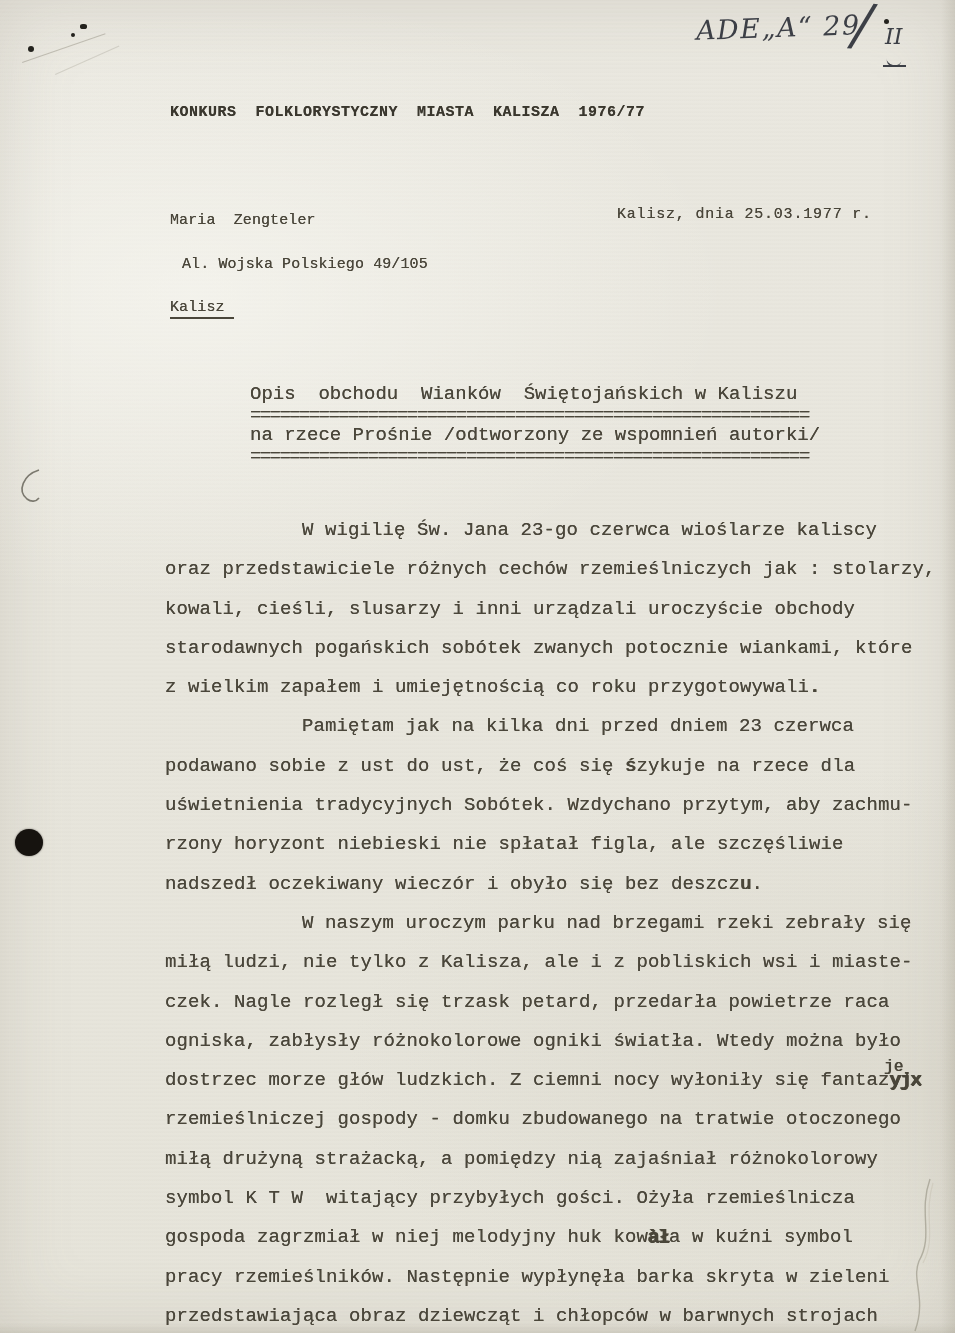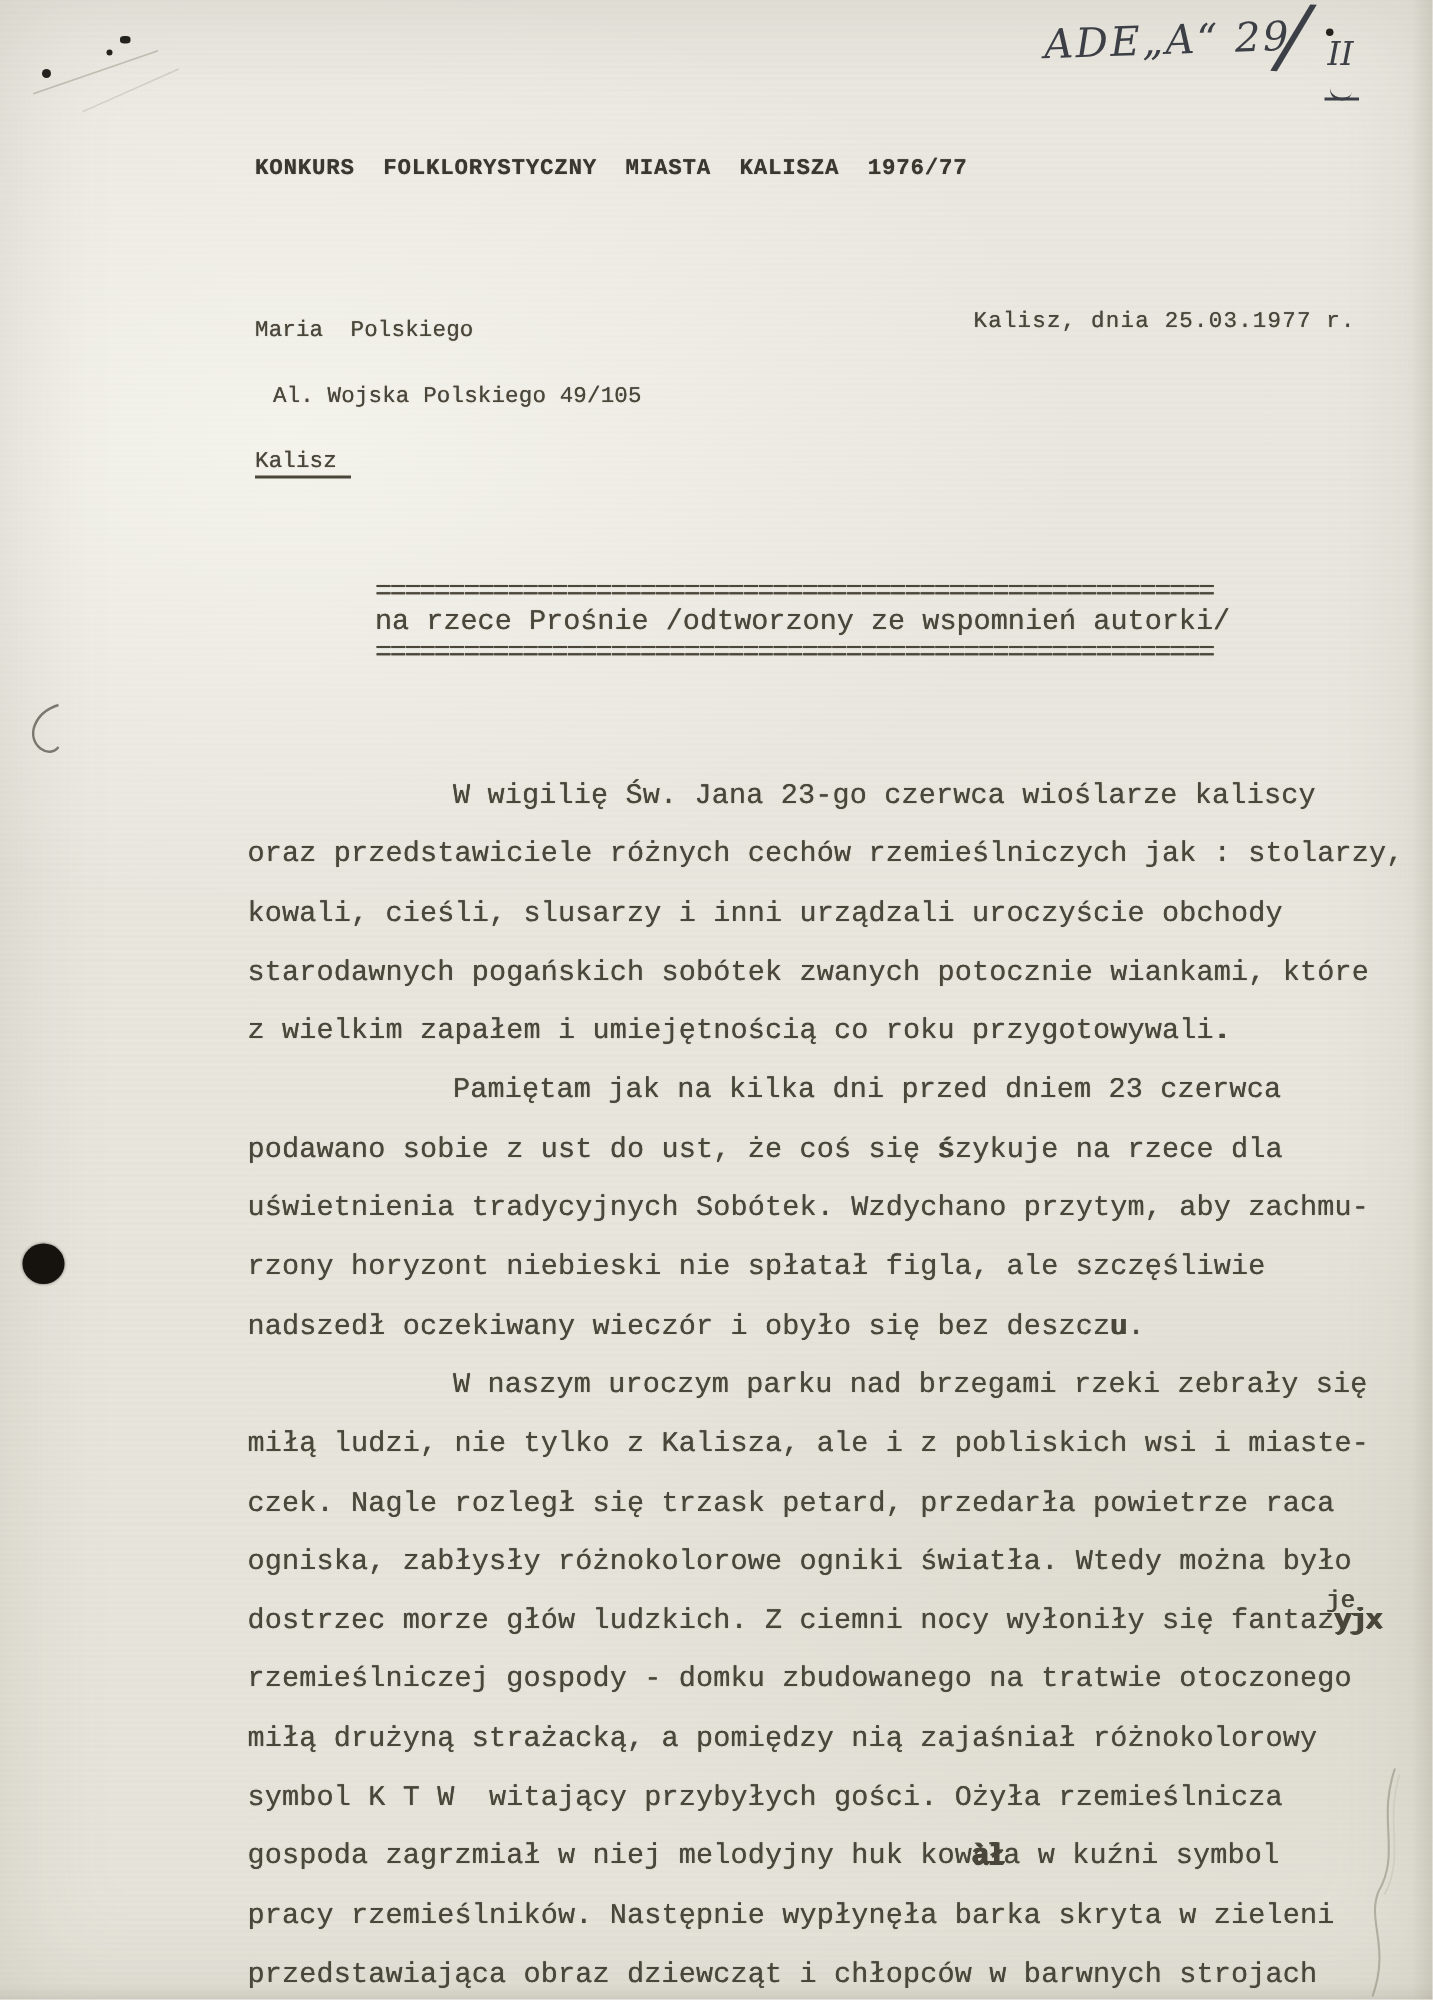--- a/index.html
+++ b/index.html
@@ -20,21 +20,21 @@
     background:linear-gradient(90deg, rgba(150,145,128,0), rgba(150,145,128,0.20));}
   .bottom-shade{position:absolute;left:0;bottom:0;width:100%;height:10px;
     background:linear-gradient(rgba(150,145,128,0), rgba(150,145,128,0.18));}
 
   
   .typed{position:absolute;white-space:pre;font-size:15px;letter-spacing:0.1px;
     text-shadow:0 0 0.5px rgba(62,58,48,0.85);}
 
   .doc-title{left:170px;top:104px;font-weight:bold;letter-spacing:0.5px;color:#3a372e;}
   .sender-name{left:170px;top:212px;}
-  .dateline{left:617px;top:206px;letter-spacing:0.8px;margin-left:32px;}
+  .dateline{left:617px;top:206px;letter-spacing:0.8px;}
   .sender-address{left:182px;top:256px;text-align:right;}
   .sender-city{left:170px;top:299px;border-bottom:2px solid #4a463a;padding:0 9px 1px 0;}
 
   .heading{position:absolute;left:250px;top:384px;line-height:21px;}
   .heading .hline{white-space:pre;font-size:19px;text-shadow:0 0 0.5px rgba(62,58,48,0.85);}
   .heading .rule{white-space:pre;font-size:19px;letter-spacing:-1.6px;line-height:20px;
     overflow:hidden;max-width:600px;text-shadow:0 0 0.5px rgba(62,58,48,0.85);}
 
   .body-text{position:absolute;left:165px;top:511px;width:800px;}
   .bl{white-space:pre;font-size:19px;line-height:39.3px;height:39.3px;letter-spacing:0.1px;
@@ -83,26 +83,27 @@
   <div class="scratch" style="left:55px;top:74px;width:70px;transform:rotate(-24deg);opacity:.6;"></div>
 
   <div class="annotation">
     <span class="ann-main">ADE„A“ 29</span>
     <span class="ann-slash">/</span>
     <span class="ann-sub">II</span>
     <span class="ann-tick"></span>
   </div>
 
   <div class="typed doc-title">KONKURS  FOLKLORYSTYCZNY  MIASTA  KALISZA  1976/77</div>
-  <div class="typed sender-name">Maria  Polskiego</div>
+  <div class="typed sender-name">Maria  Zengteler</div>
   <div class="typed dateline">Kalisz, dnia 25.03.1977 r.</div>
   <div class="typed sender-address">Al. Wojska Polskiego 49/105</div>
   <div class="typed sender-city">Kalisz</div>
 
   <div class="heading">
+    <div class="hline">Opis  obchodu  Wianków  Świętojańskich w Kaliszu</div>
     <div class="rule">=========================================================</div>
     <div class="hline">na rzece Prośnie /odtworzony ze wspomnień autorki/</div>
     <div class="rule">=========================================================</div>
   </div>
 
   <div class="body-text" id="body-text">
       <div class="bl ind"><span>W wigilię Św. Jana 23-go czerwca wioślarze kaliscy</span></div>
       <div class="bl"><span>oraz przedstawiciele różnych cechów rzemieślniczych jak : stolarzy,</span></div>
       <div class="bl"><span>kowali, cieśli, slusarzy i inni urządzali uroczyście obchody</span></div>
       <div class="bl"><span>starodawnych pogańskich sobótek zwanych potocznie wiankami, które</span></div>

